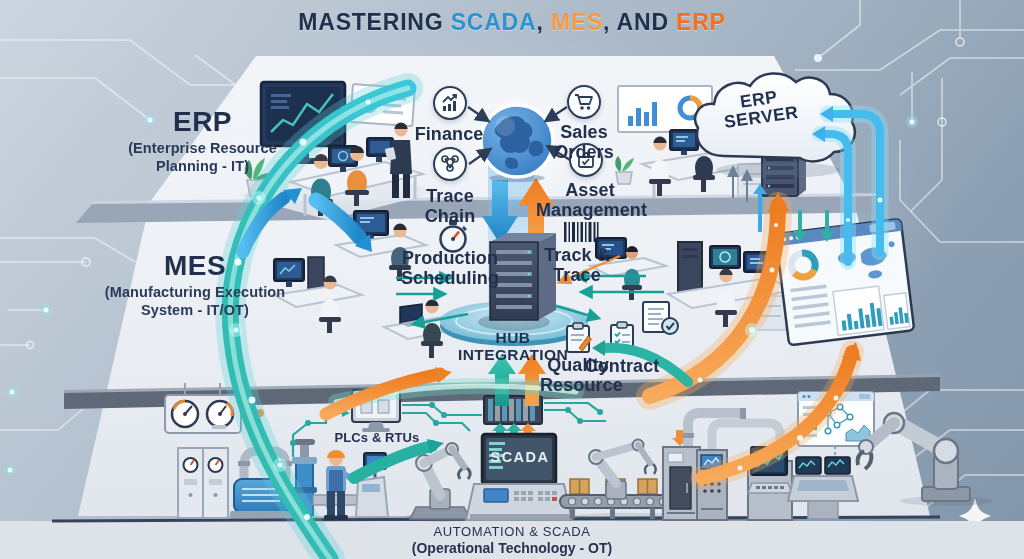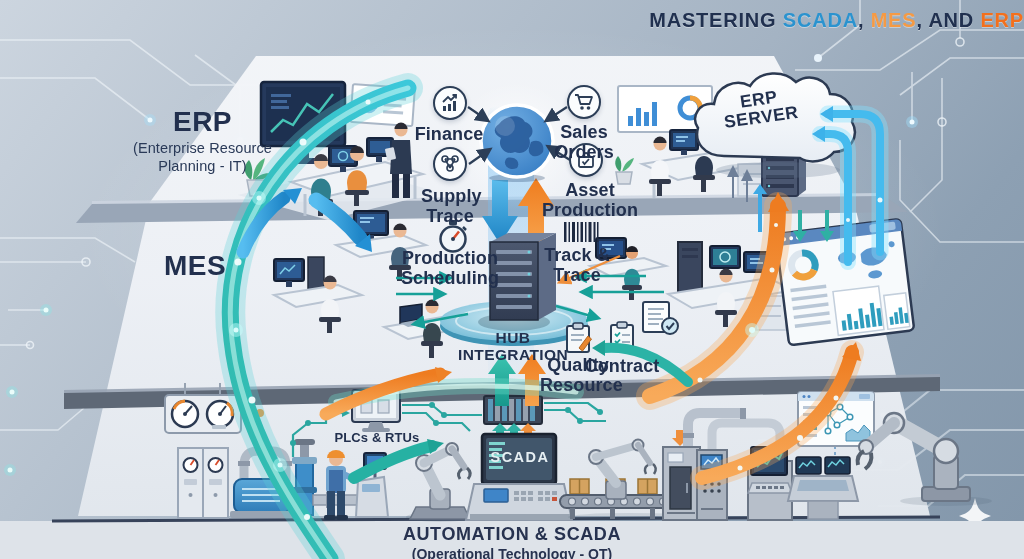--- a/index.html
+++ b/index.html
@@ -3,35 +3,35 @@
 <meta charset="utf-8">
 <style>
 *{margin:0;padding:0;box-sizing:border-box}
 body{background:#75859a;font-family:"Liberation Sans",sans-serif}
 .stage{position:relative;width:1024px;height:559px;overflow:hidden;
  background:
   radial-gradient(ellipse 620px 300px at 50% 42%, rgba(255,255,255,.28), rgba(255,255,255,0) 70%),
   linear-gradient(128deg,#ccd5df 0%,#b7c3d0 28%,#a4b3c3 55%,#8da0b3 78%,#8296aa 100%);}
 .abs{position:absolute}
 .label{position:absolute;z-index:20;font-weight:bold;color:#22304e;text-align:center;line-height:1.12;letter-spacing:.1px}
-.title{position:absolute;top:10px;left:0;right:0;text-align:right;z-index:30;color:#20304f;
- font-weight:bold;font-size:20px;line-height:1.06;letter-spacing:.8px;text-shadow:0 1px 0 rgba(255,255,255,.4)}
+.title{position:absolute;top:10px;left:0;right:0;text-align:center;z-index:30;color:#20304f;
+ font-weight:bold;font-size:23px;line-height:1.06;letter-spacing:.8px;text-shadow:0 1px 0 rgba(255,255,255,.4)}
 .title span{white-space:pre}
 .c-scada{color:#2b93cf}.c-mes{color:#f59a44}.c-erp{color:#f3701d}
 .layer-head{font-size:28px;font-weight:bold;letter-spacing:.5px}
-.layer-sub{font-size:14.5px;font-weight:normal;line-height:1.25;margin-top:2px;color:#2a3a58}
+.layer-sub{font-size:14.5px;font-weight:bold;line-height:1.25;margin-top:2px;color:#2a3a58}
 .icon-circle{position:absolute;width:34px;height:34px;border:2.5px solid #2c3e57;border-radius:50%;
  background:#fbfdfe;display:flex;align-items:center;justify-content:center;z-index:12;
  box-shadow:0 2px 5px rgba(40,60,90,.22)}
 .fn-label{font-size:18px}
 .hub-label{font-size:15.5px;letter-spacing:.4px}
 .cloud-label{font-size:17.5px;transform:rotate(-8deg);letter-spacing:.5px;line-height:1.05;z-index:21}
 .scada-label{color:#e6eff3;letter-spacing:1.5px;font-size:14.5px}
 .caption{position:absolute;left:0;right:0;top:524px;text-align:center;z-index:25;color:#27324f}
-.caption .c1{font-size:18px;font-weight:bold;letter-spacing:.6px}
+.caption .c1{font-size:13px;font-weight:normal;letter-spacing:.6px}
 .caption .c2{font-size:14px;font-weight:bold;margin-top:1px}
 </style>
 </head>
 <body>
 
 <div class="stage">
 
   <svg class="abs" style="left:0;top:0;z-index:1" width="1024" height="559" viewBox="0 0 1024 559">
     <g stroke="#f2f7fb" stroke-width="1.6" fill="none" opacity=".6">
       <path d="M0 40 L130 40 L190 85 L330 85"></path>
@@ -914,20 +914,21 @@
       <span>MASTERING </span><span class="c-scada">SCADA</span><span>, </span><span class="c-mes">MES</span><span>, AND </span><span class="c-erp">ERP</span>
     </div>
   </div>
 
   <div class="label" style="left:105px;top:106px;width:195px">
     <div class="layer-head">ERP</div>
     <div class="layer-sub">(Enterprise Resource Planning - IT)</div>
   </div>
   <div class="label" style="left:95px;top:250px;width:200px">
     <div class="layer-head">MES</div>
+    <div class="layer-sub">(Manufacturing Execution System - IT/OT)</div>
   </div>
 
   <div class="icon-circle" style="left:433px;top:86px">
     <svg width="20" height="20" viewBox="0 0 20 20">
         <g fill="#2c3e57">
           <rect x="3" y="13" width="3" height="5"></rect>
           <rect x="8" y="11" width="3" height="7"></rect>
           <rect x="13" y="8" width="3" height="10"></rect>
         </g>
         <polyline points="3,9 8,4 11,7 16,2" stroke="#2c3e57" stroke-width="1.8" fill="none"></polyline>
@@ -955,23 +956,23 @@
   </div>
   <div class="icon-circle" style="left:569px;top:143px">
     <svg width="20" height="20" viewBox="0 0 20 20">
         <rect x="3" y="7" width="14" height="10" rx="1.5" stroke="#2c3e57" stroke-width="1.8" fill="none"></rect>
         <path d="M8 7 V5 a2 2 0 0 1 4 0 V7" stroke="#2c3e57" stroke-width="1.8" fill="none"></path>
         <path d="M6.5 11.5 l2 2.5 l4.5 -5" stroke="#2c3e57" stroke-width="1.8" fill="none"></path>
       </svg>
   </div>
 
   <div class="label fn-label" style="left:407px;top:124px;width:84px">Finance</div>
-  <div class="label fn-label" style="left:421px;top:186px;width:58px">Supply Trace</div>
+  <div class="label fn-label" style="left:421px;top:186px;width:58px">Trace Chain</div>
   <div class="label fn-label" style="left:553px;top:122px;width:62px">Sales Orders</div>
-  <div class="label fn-label" style="left:536px;top:180px;width:108px">Asset Production</div>
+  <div class="label fn-label" style="left:536px;top:180px;width:108px">Asset Management</div>
 
   <div class="label fn-label" style="left:399px;top:248px;width:102px">Production Scheduling</div>
   <div class="label fn-label" style="left:544px;top:245px;width:66px">Track &amp; Trace</div>
   <div class="label fn-label" style="left:540px;top:355px;width:76px">Quality Resource</div>
   <div class="label fn-label" style="left:583px;top:356px;width:78px">Contract</div>
 
   <div class="label hub-label" style="left:437px;top:329px;width:152px">
     <div>HUB</div>
     <div>INTEGRATION</div>
   </div>

